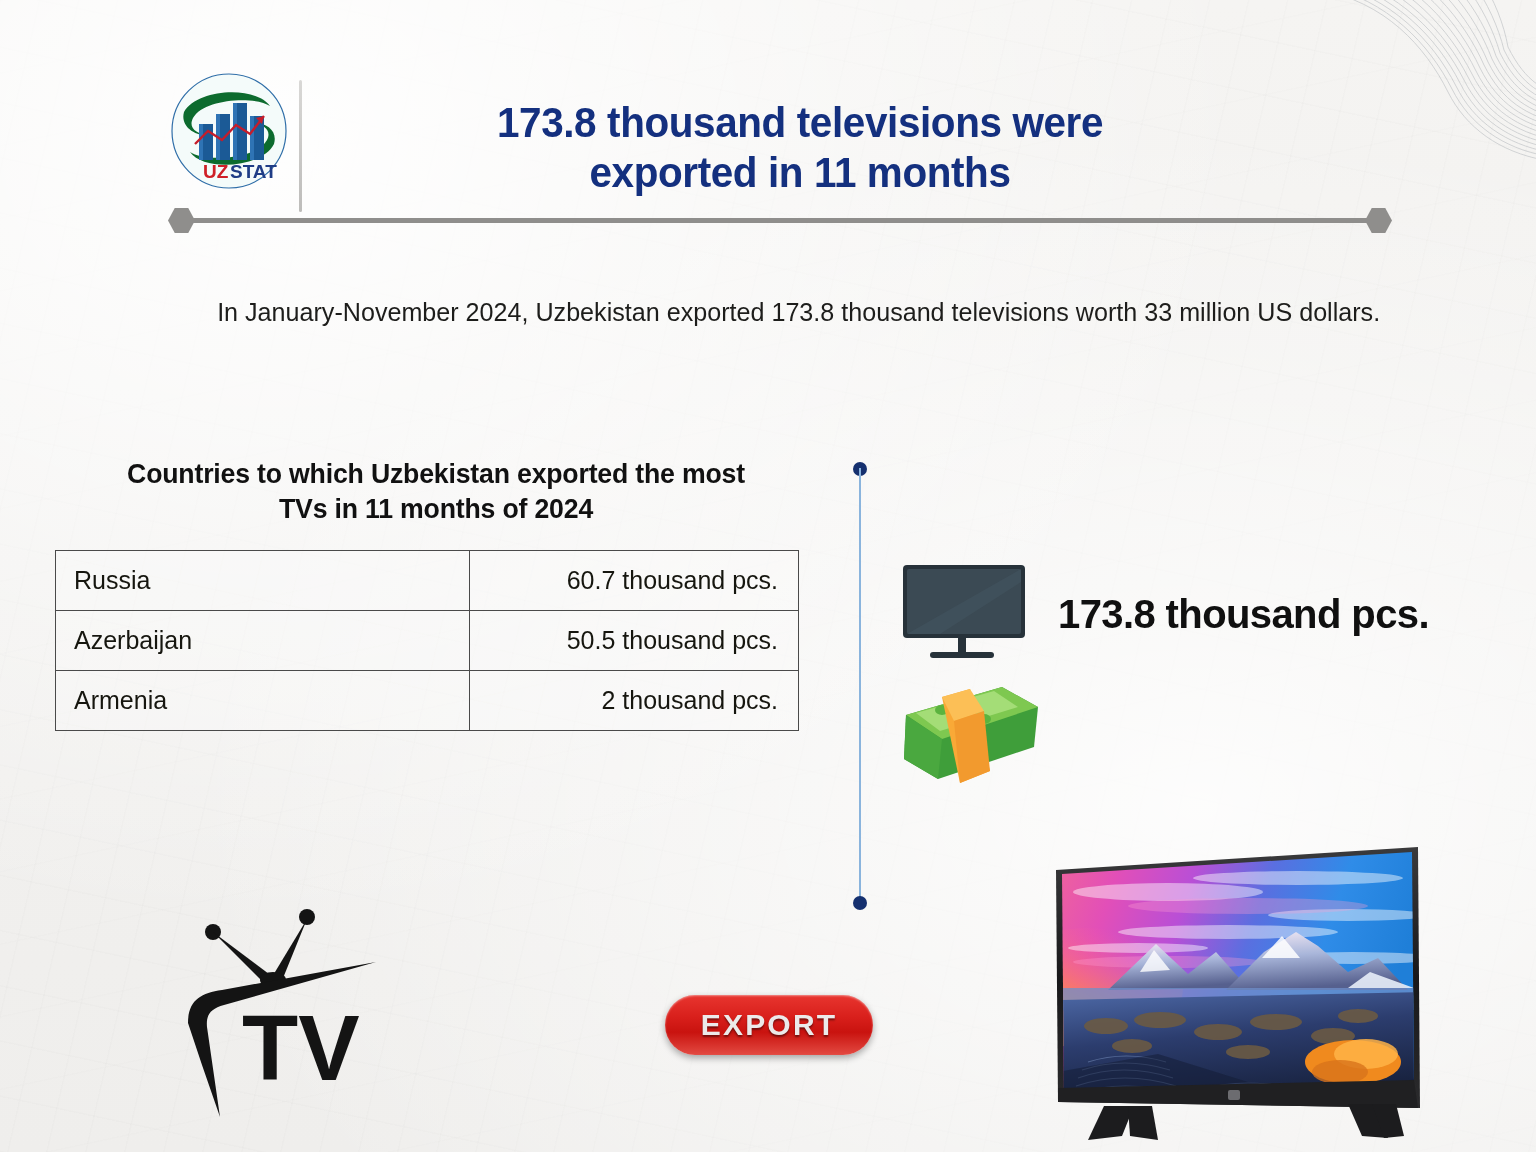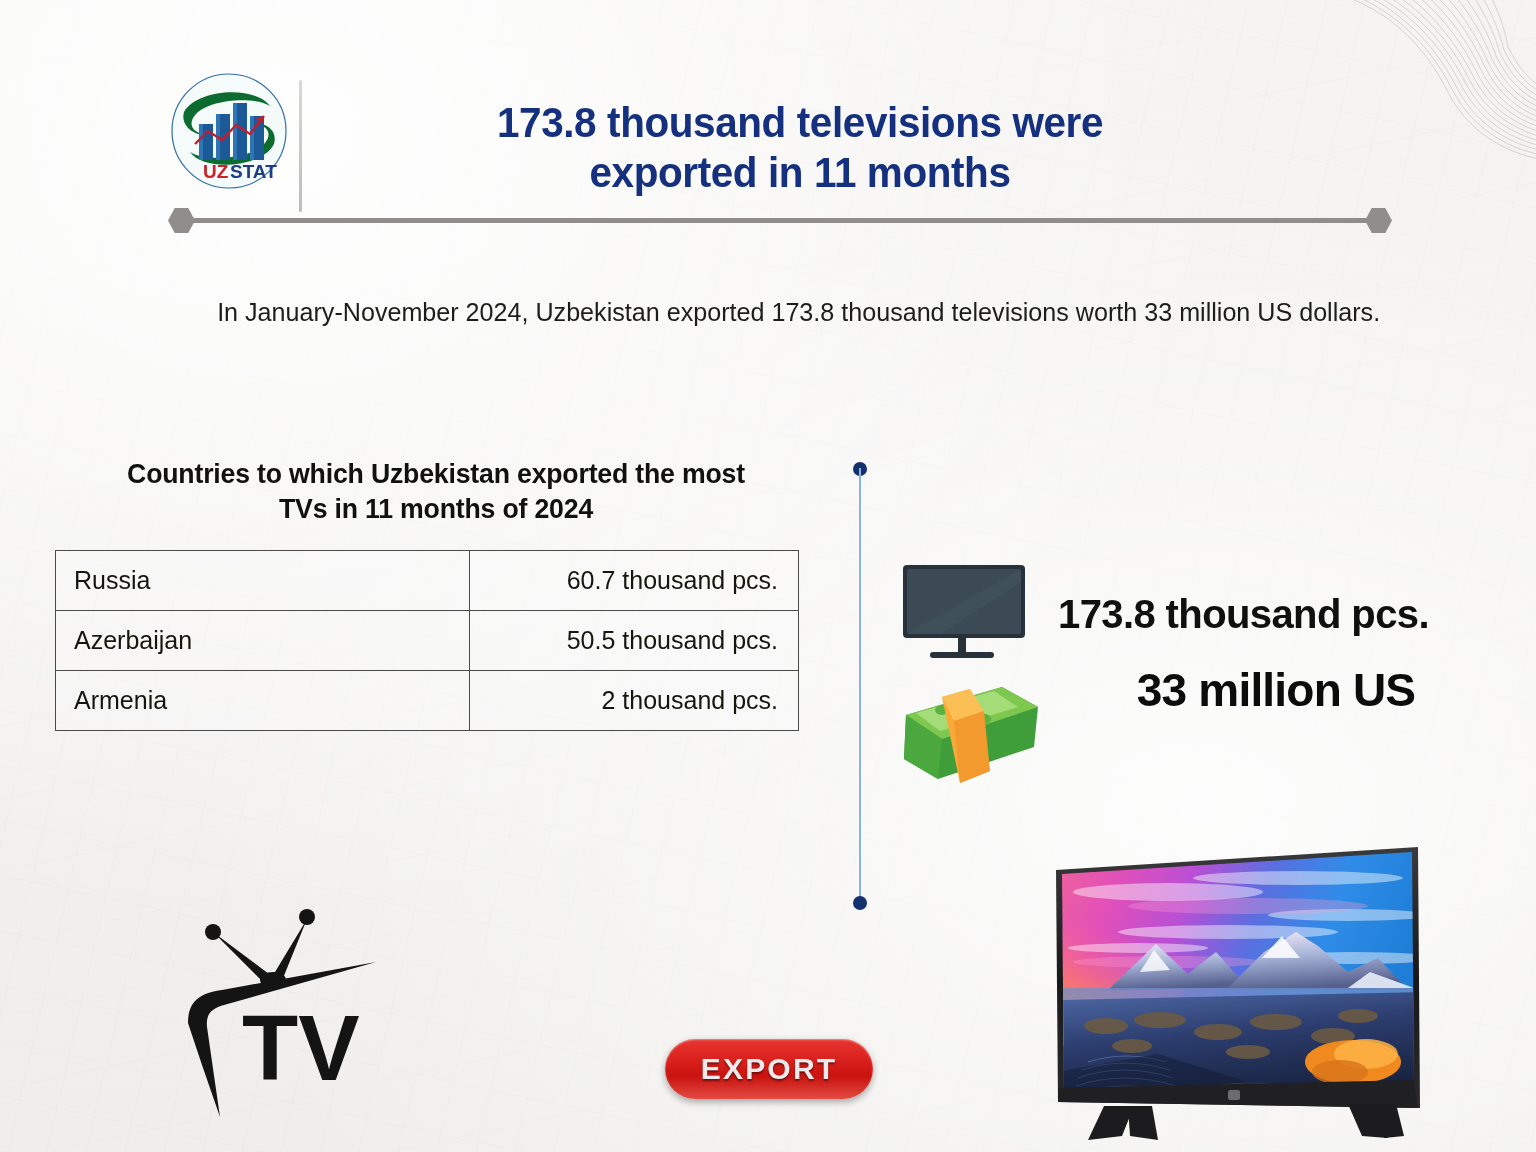--- a/index.html
+++ b/index.html
@@ -122,21 +122,21 @@
     text-align:center;
     font-size:46px; font-weight:bold; color:#0c0c0c;
     letter-spacing:-.8px; line-height:1.12;
   }
 
   
   #tv-logo{ position:absolute; left:180px; top:905px; width:210px; height:215px; }
 
   
   #export-badge{
-    position:absolute; left:665px; top:1039px; width:208px; height:60px;
+    position:absolute; left:665px; top:995px; width:208px; height:60px;
     border-radius:30px;
     background:linear-gradient(180deg,#e8352f 0%,#d81f1b 38%,#c9130f 62%,#e34a42 100%);
     box-shadow:0 3px 7px rgba(0,0,0,.33), inset 0 1px 2px rgba(255,255,255,.45);
     display:flex; align-items:center; justify-content:center;
     cursor:pointer;
   }
   #export-badge span{
     font-size:30px; font-weight:bold; letter-spacing:2.2px;
     color:#eceaea;
     text-shadow:0 2px 2px rgba(0,0,0,.45);
@@ -251,21 +251,20 @@
     <path d="M8 42 L104 14 L140 34 L44 66 Z" fill="#7ec850"></path>
     <path d="M8 42 L44 66 L40 106 L6 86 Z" fill="#4aa83f"></path>
     <path d="M18 40 L96 18 L120 34 L42 58 Z" fill="#a4dd77"></path>
     <ellipse cx="44" cy="37" rx="7" ry="5" fill="#5bb33f"></ellipse>
     <ellipse cx="94" cy="44" rx="7" ry="5" fill="#5bb33f" transform="translate(-8,2)"></ellipse>
     <path d="M44 24 L72 16 L92 98 L62 110 Z" fill="#f9a937"></path>
     <path d="M44 24 L72 16 L86 38 L56 48 Z" fill="#fcbf56"></path>
     <path d="M56 48 L86 38 L92 98 L62 110 Z" fill="#f29a2e"></path>
   </svg>
   <div class="stat-text">
-    <div>33 million US</div>
   </div>
 </div>
 
 <svg id="tv-logo" viewBox="0 0 210 215">
   <g fill="#141414">
     <circle cx="33" cy="27" r="8"></circle>
     <circle cx="127" cy="12" r="8"></circle>
     <path d="M33 27 L93 72 L86 80 Z"></path>
     <path d="M127 14 L92 72 L101 78 Z"></path>
     <ellipse cx="93" cy="75" rx="13" ry="8"></ellipse>

